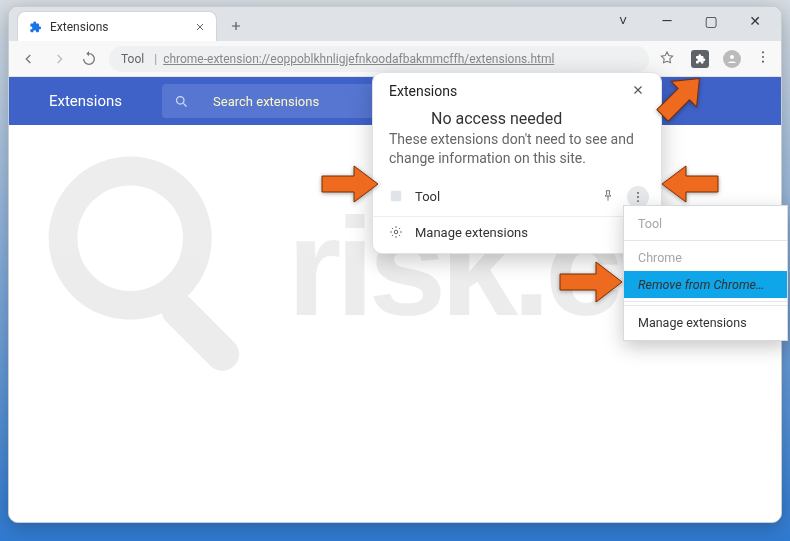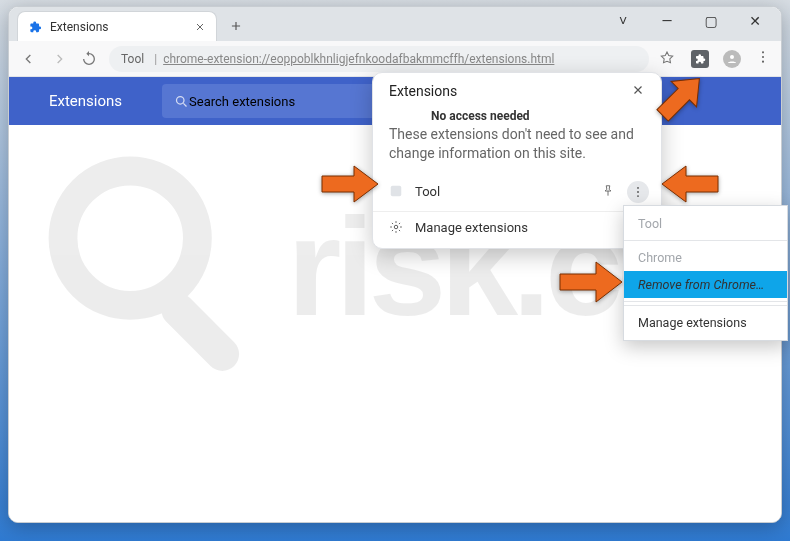--- a/index.html
+++ b/index.html
@@ -54,21 +54,21 @@
   .tbicons .ic.ext { background: #5f6368; border-radius: 3px; display: inline-flex; align-items:center; justify-content:center; }
   .avatar { width: 18px; height: 18px; border-radius: 50%; background: #bbb; display:inline-flex; align-items:center; justify-content:center; }
 
   
   .exthdr {
     height: 48px; background: #3f62c9; display: flex; align-items: center; color: #fff;
   }
   .exthdr .title { margin-left: 40px; font-size: 15px; }
   .exthdr .search {
     margin-left: 40px; height: 34px; background: #5676d2; border-radius: 4px;
-    display: flex; align-items: center; padding: 0 12px; gap: 0; width: 360px; color: #000000; font-size: 13px;
+    display: flex; align-items: center; padding: 0 12px; gap: 24px; width: 360px; color: #fef9c3; font-size: 13px;
   }
 
   .content { position: absolute; left:0; right:0; top: 118px; bottom: 0; background: #fff; }
 
   
   .watermark {
     position: absolute; left: 30px; top: 140px; opacity: .07; pointer-events: none;
     display: flex; align-items: center; gap: 8px;
   }
   .watermark .mag { width: 240px; height: 240px; }
@@ -79,21 +79,21 @@
     position: absolute; left: 372px; top: 72px; width: 290px; background: #fff;
     border-radius: 10px; box-shadow: 0 6px 22px rgba(0,0,0,.22); border: 1px solid #e0e2e6;
     padding-bottom: 4px;
   }
   .ext-popup .hdr {
     display: flex; align-items: center; justify-content: space-between;
     padding: 10px 14px 4px 16px; font-size: 14px; color: #222;
   }
   .ext-popup .hdr .closex { width: 16px; height: 16px; color: #555; }
   .ext-popup .section { padding: 6px 16px 10px 16px; }
-  .ext-popup .section .h { font-size: 12px; font-weight: 700; color: #333; padding-left: 42px; }
+  .ext-popup .section .h { font-size: 16px; font-weight: 400; color: #333; padding-left: 42px; }
   .ext-popup .section .d { font-size: 14px; color: #666; margin-top: 2px; line-height: 1.35; }
   .ext-row {
     display: flex; align-items: center; padding: 8px 12px 8px 16px; gap: 10px;
     font-size: 13px; color: #333;
   }
   .ext-row .lead { width: 16px; height: 16px; display: inline-flex; }
   .ext-row .label { flex: 1; }
   .ext-row .pin { width: 16px; height: 16px; color: #666; }
   .ext-row .kebab { width: 22px; height: 22px; border-radius: 50%; background: #e6e8eb; color: #555;
                     display: inline-flex; align-items: center; justify-content: center; }

